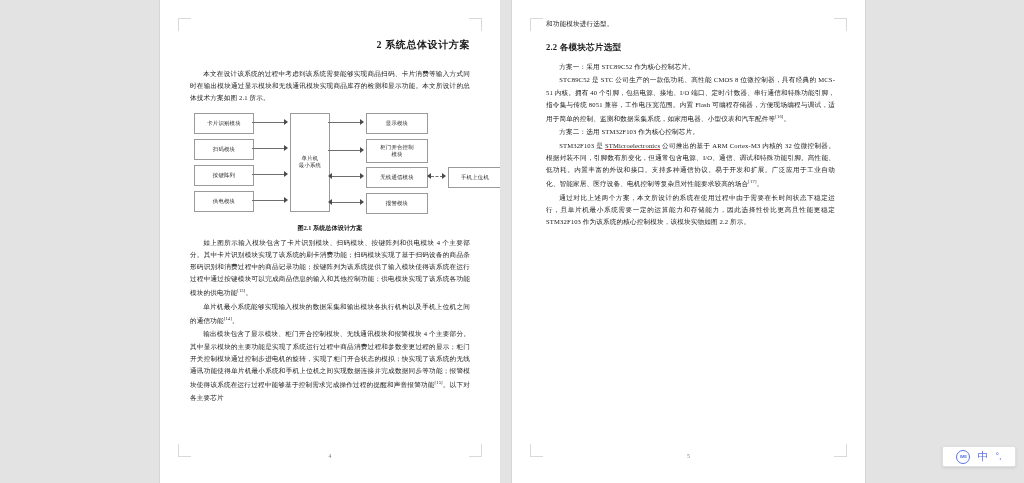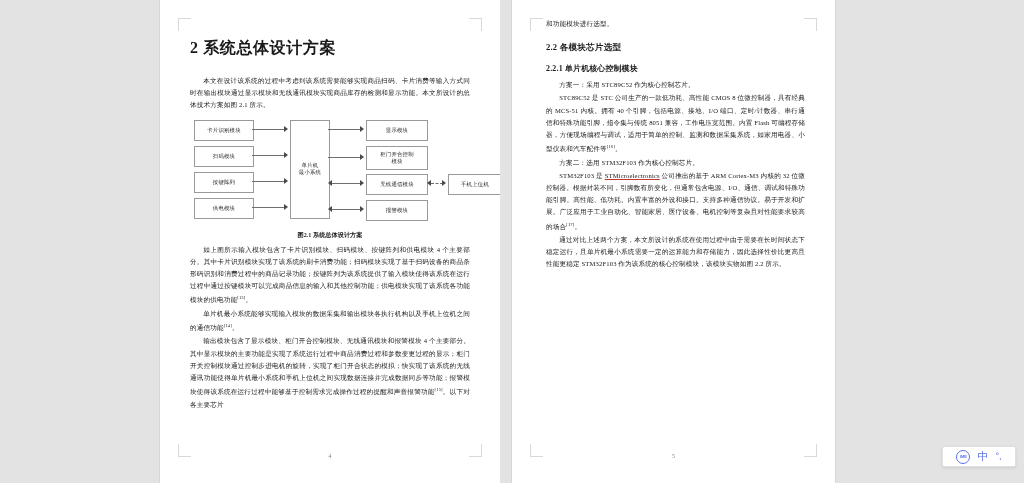--- a/index.html
+++ b/index.html
@@ -10,36 +10,36 @@
     position:relative;
   }
   .pages{position:absolute;left:0;top:0;width:1024px;height:483px;}
 
   .page{
     position:absolute;top:0;background:#ffffff;height:483px;
     box-shadow:0 0 0 1px #d6d6d6;
     overflow:hidden;
   }
   #page-left{left:160px;width:340px;}
-  #page-right{left:512px;width:323px;}
+  #page-right{left:512px;width:353px;}
 
   .gap{position:absolute;top:0;left:500px;width:12px;height:483px;background:#e3e3e3;}
 
   
   .mark{position:absolute;width:12px;height:12px;}
   .mark.tl{border-left:1px solid #d9d9d9;border-top:1px solid #d9d9d9;}
   .mark.tr{border-right:1px solid #d9d9d9;border-top:1px solid #d9d9d9;}
   .mark.bl{border-left:1px solid #d9d9d9;border-bottom:1px solid #d9d9d9;}
   .mark.br{border-right:1px solid #d9d9d9;border-bottom:1px solid #d9d9d9;}
 
   .content{position:absolute;left:30px;right:30px;top:24px;}
   #page-right .content{left:34px;right:30px;top:18px;}
 
   h1.doc-h1{
-    font-size:16px;font-weight:bold;text-align:left;
+    font-size:10px;font-weight:bold;text-align:right;
     margin:14px 0 16px 0;letter-spacing:.6px;color:#1a1a1a;
   }
   h2.doc-h2{
     font-size:8.6px;font-weight:bold;margin:0 0 7px 0;color:#1a1a1a;letter-spacing:.2px;
   }
   h3.doc-h3{
     font-size:7.9px;font-weight:bold;margin:9px 0 5px 0;color:#1a1a1a;letter-spacing:.2px;
   }
   p.body{
     font-size:6.6px;line-height:12.2px;margin:0 0 1px 0;text-align:justify;
@@ -176,21 +176,20 @@
     <div class="mark tl" style="left:18px;top:18px;"></div>
     <div class="mark tr" style="right:18px;top:18px;"></div>
     <div class="mark bl" style="left:18px;bottom:26px;"></div>
     <div class="mark br" style="right:18px;bottom:26px;"></div>
 
     <div class="content">
       <p class="body noindent" style="margin-bottom:12px;">和功能模块进行选型。</p>
 
       <h2 class="doc-h2">2.2 各模块芯片选型</h2>
 
-      <h3 class="doc-h3">2.2.1 单片机核心控制模块</h3>
 
       <p class="body">方案一：采用 STC89C52 作为核心控制芯片。</p>
 
       <p class="body"><span>STC89C52 是 STC 公司生产的一款低功耗、高性能 CMOS 8 位微控制器，具有经典的 MCS-51 内核。拥有 40 个引脚，包括电源、接地、I/O 端口、定时/计数器、串行通信和特殊功能引脚，指令集与传统 8051 兼容，工作电压宽范围。内置 Flash 可编程存储器，方便现场编程与调试，适用于简单的控制、监测和数据采集系统，如家用电器、小型仪表和汽车配件等</span><span class="sup">[16]</span><span>。</span></p>
 
       <p class="body">方案二：选用 STM32F103 作为核心控制芯片。</p>
 
       <p class="body"><span>STM32F103 是 </span><span class="ul">STMicroelectronics</span><span> 公司推出的基于 ARM Cortex-M3 内核的 32 位微控制器。根据封装不同，引脚数有所变化，但通常包含电源、I/O、通信、调试和特殊功能引脚。高性能、低功耗。内置丰富的外设和接口。支持多种通信协议。易于开发和扩展。广泛应用于工业自动化、智能家居、医疗设备、电机控制等复杂且对性能要求较高的场合</span><span class="sup">[17]</span><span>。</span></p>
 
       <p class="body">通过对比上述两个方案，本文所设计的系统在使用过程中由于需要在长时间状态下稳定运行，且单片机最小系统需要一定的运算能力和存储能力，因此选择性价比更高且性能更稳定 STM32F103 作为该系统的核心控制模块，该模块实物如图 2.2 所示。</p>

